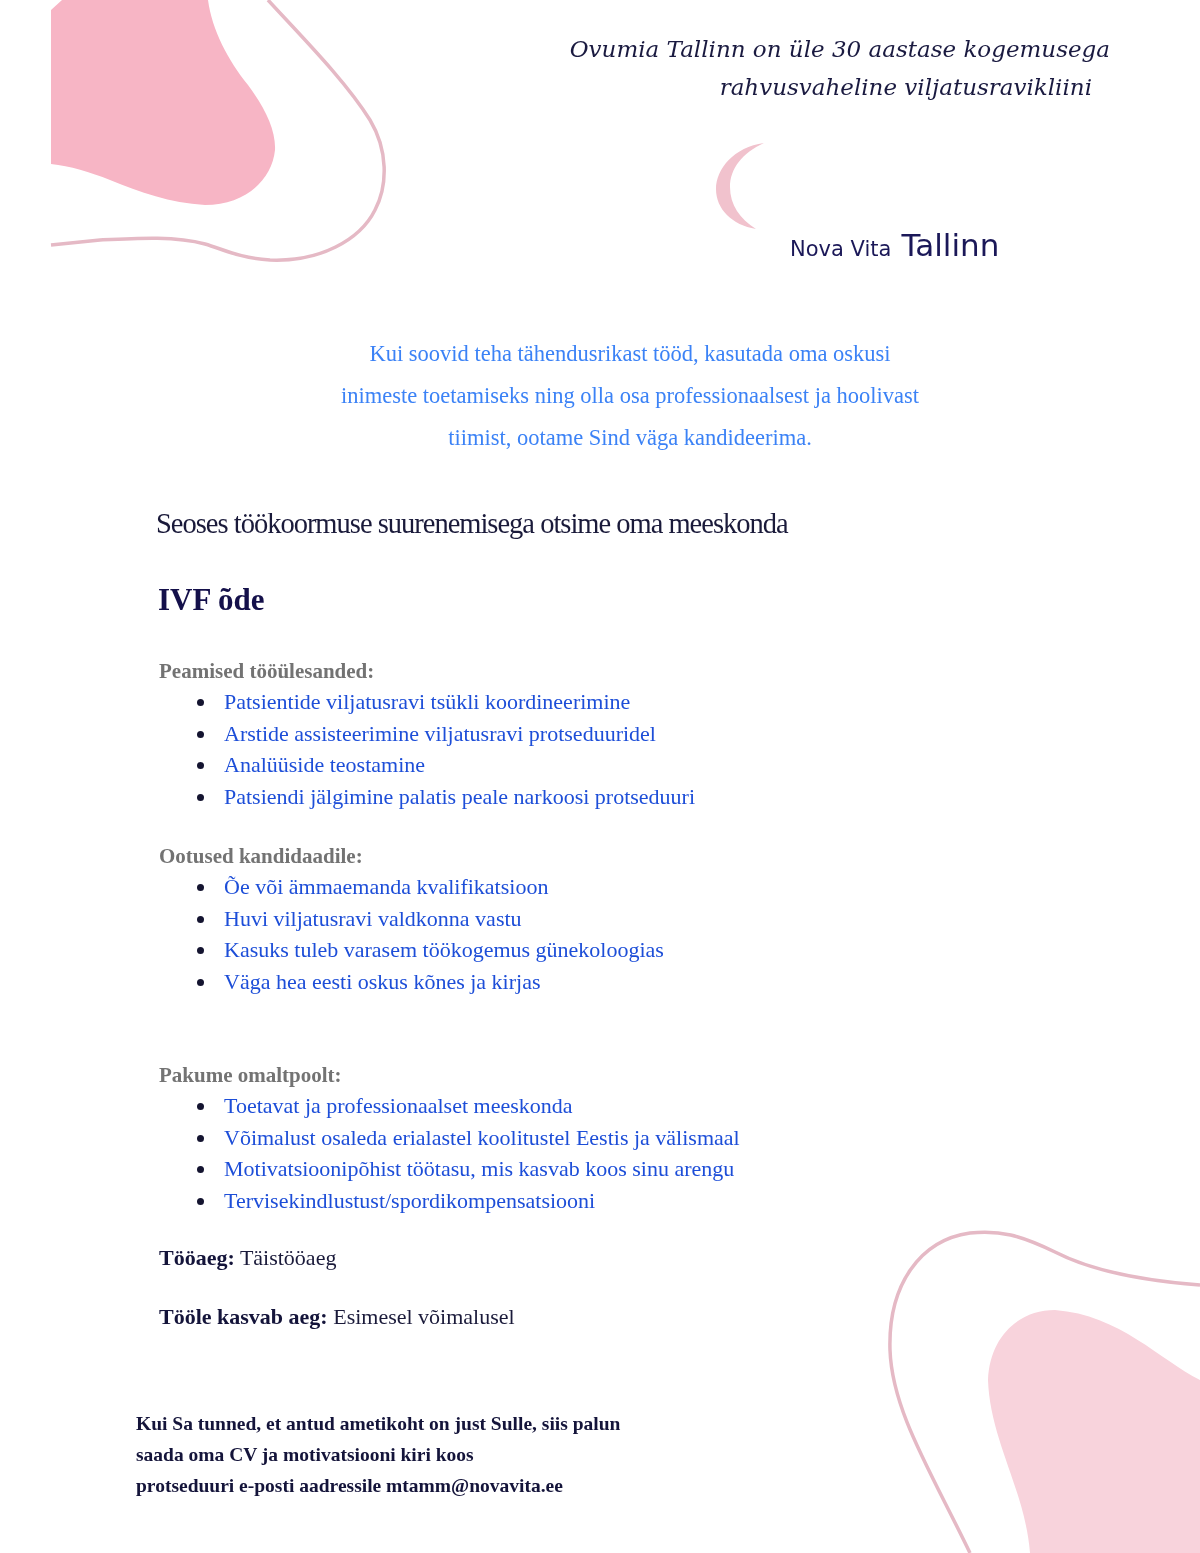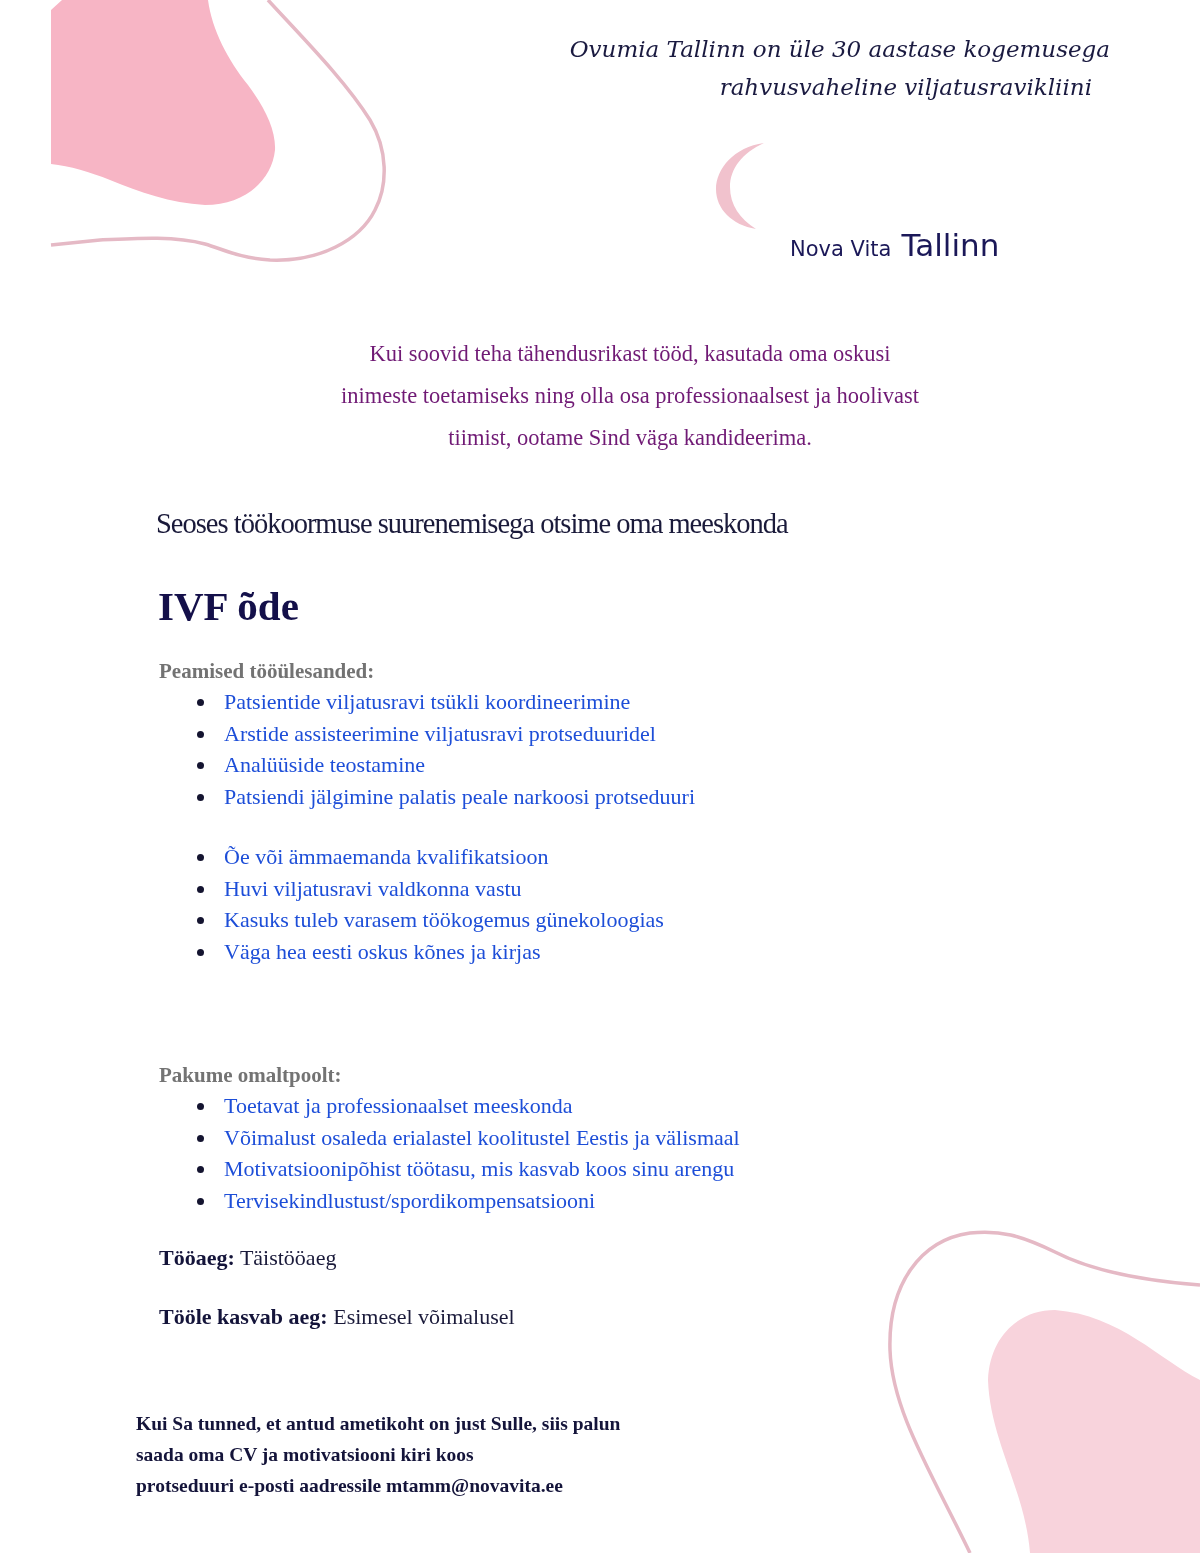--- a/index.html
+++ b/index.html
@@ -72,37 +72,37 @@
     .logo-sub .tl { font-size: 31px; }
 
     .intro {
       position: absolute;
       top: 333px;
       left: 240px;
       width: 780px;
       text-align: center;
       font-size: 22.5px;
       line-height: 42px;
-      color: #701a75;
+      color: #3b82f6;
     }
 
     .lead {
       position: absolute;
       top: 508px;
       left: 156px;
       font-size: 28.5px;
       letter-spacing: -1px;
       color: #1a1a3a;
       white-space: nowrap;
     }
     .job-title {
       position: absolute;
       top: 582px;
       left: 158px;
-      font-size: 41px;
+      font-size: 31px;
       font-weight: bold;
       color: #14104a;
       margin: 0;
     }
 
     .section {
       position: absolute;
       left: 159px;
     }
     .section h3 {
@@ -204,20 +204,21 @@
   <h3>Peamised tööülesanded:</h3>
   <ul>
     <li>Patsientide viljatusravi tsükli koordineerimine</li>
     <li>Arstide assisteerimine viljatusravi protseduuridel</li>
     <li>Analüüside teostamine</li>
     <li>Patsiendi jälgimine palatis peale narkoosi protseduuri</li>
   </ul>
 </section>
 
 <section class="section sec-expect">
+  <h3>Ootused kandidaadile:</h3>
   <ul>
     <li>Õe või ämmaemanda kvalifikatsioon</li>
     <li>Huvi viljatusravi valdkonna vastu</li>
     <li>Kasuks tuleb varasem töökogemus günekoloogias</li>
     <li>Väga hea eesti oskus kõnes ja kirjas</li>
   </ul>
 </section>
 
 <section class="section sec-offer">
   <h3>Pakume omaltpoolt:</h3>

